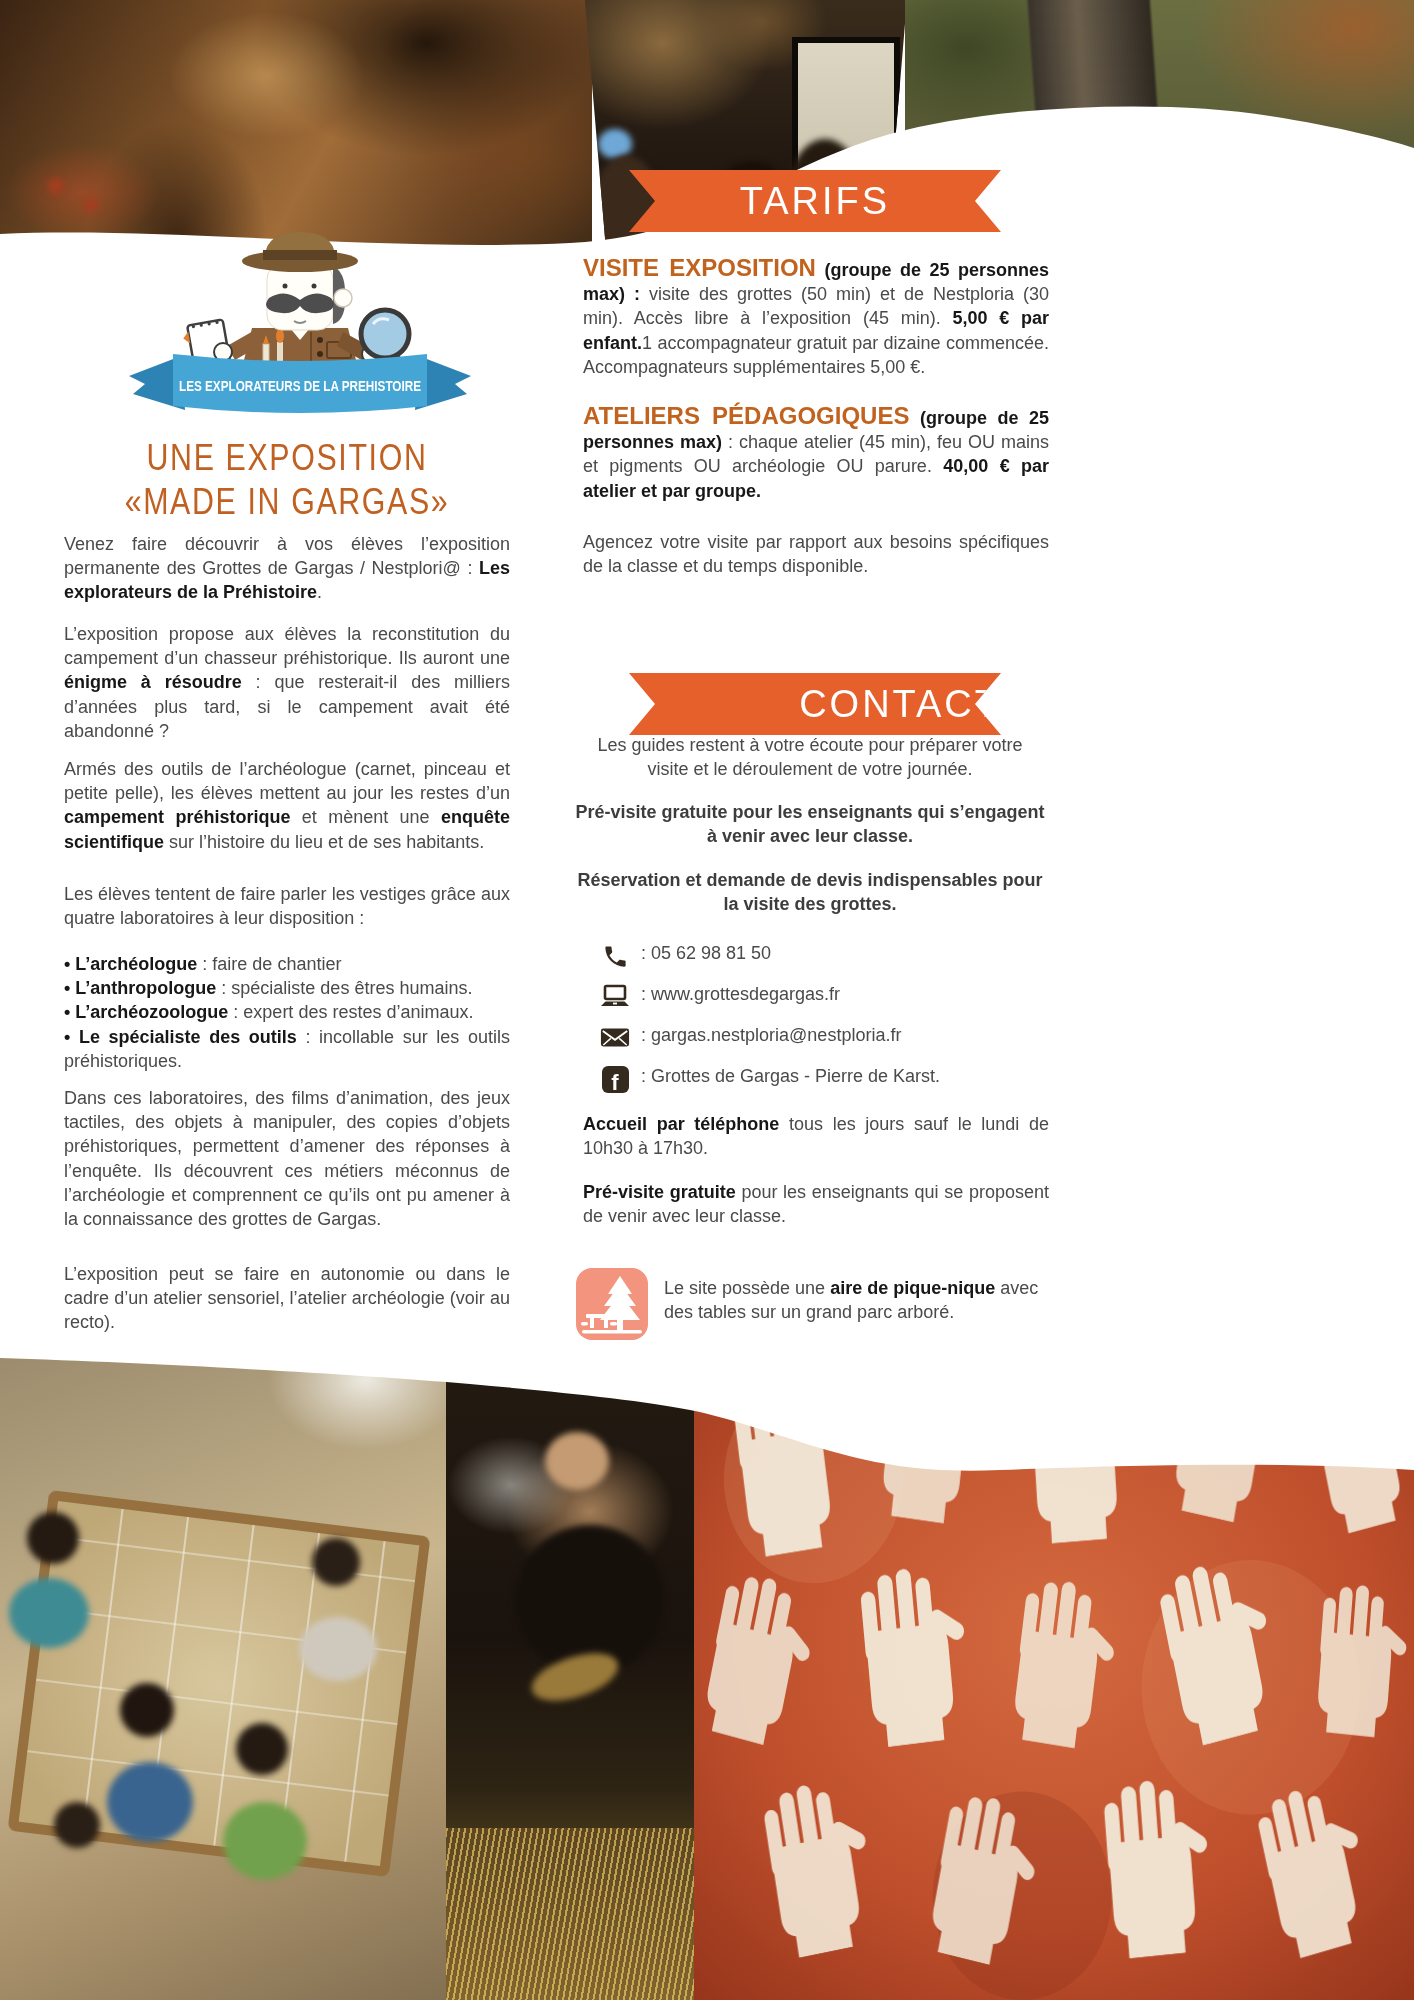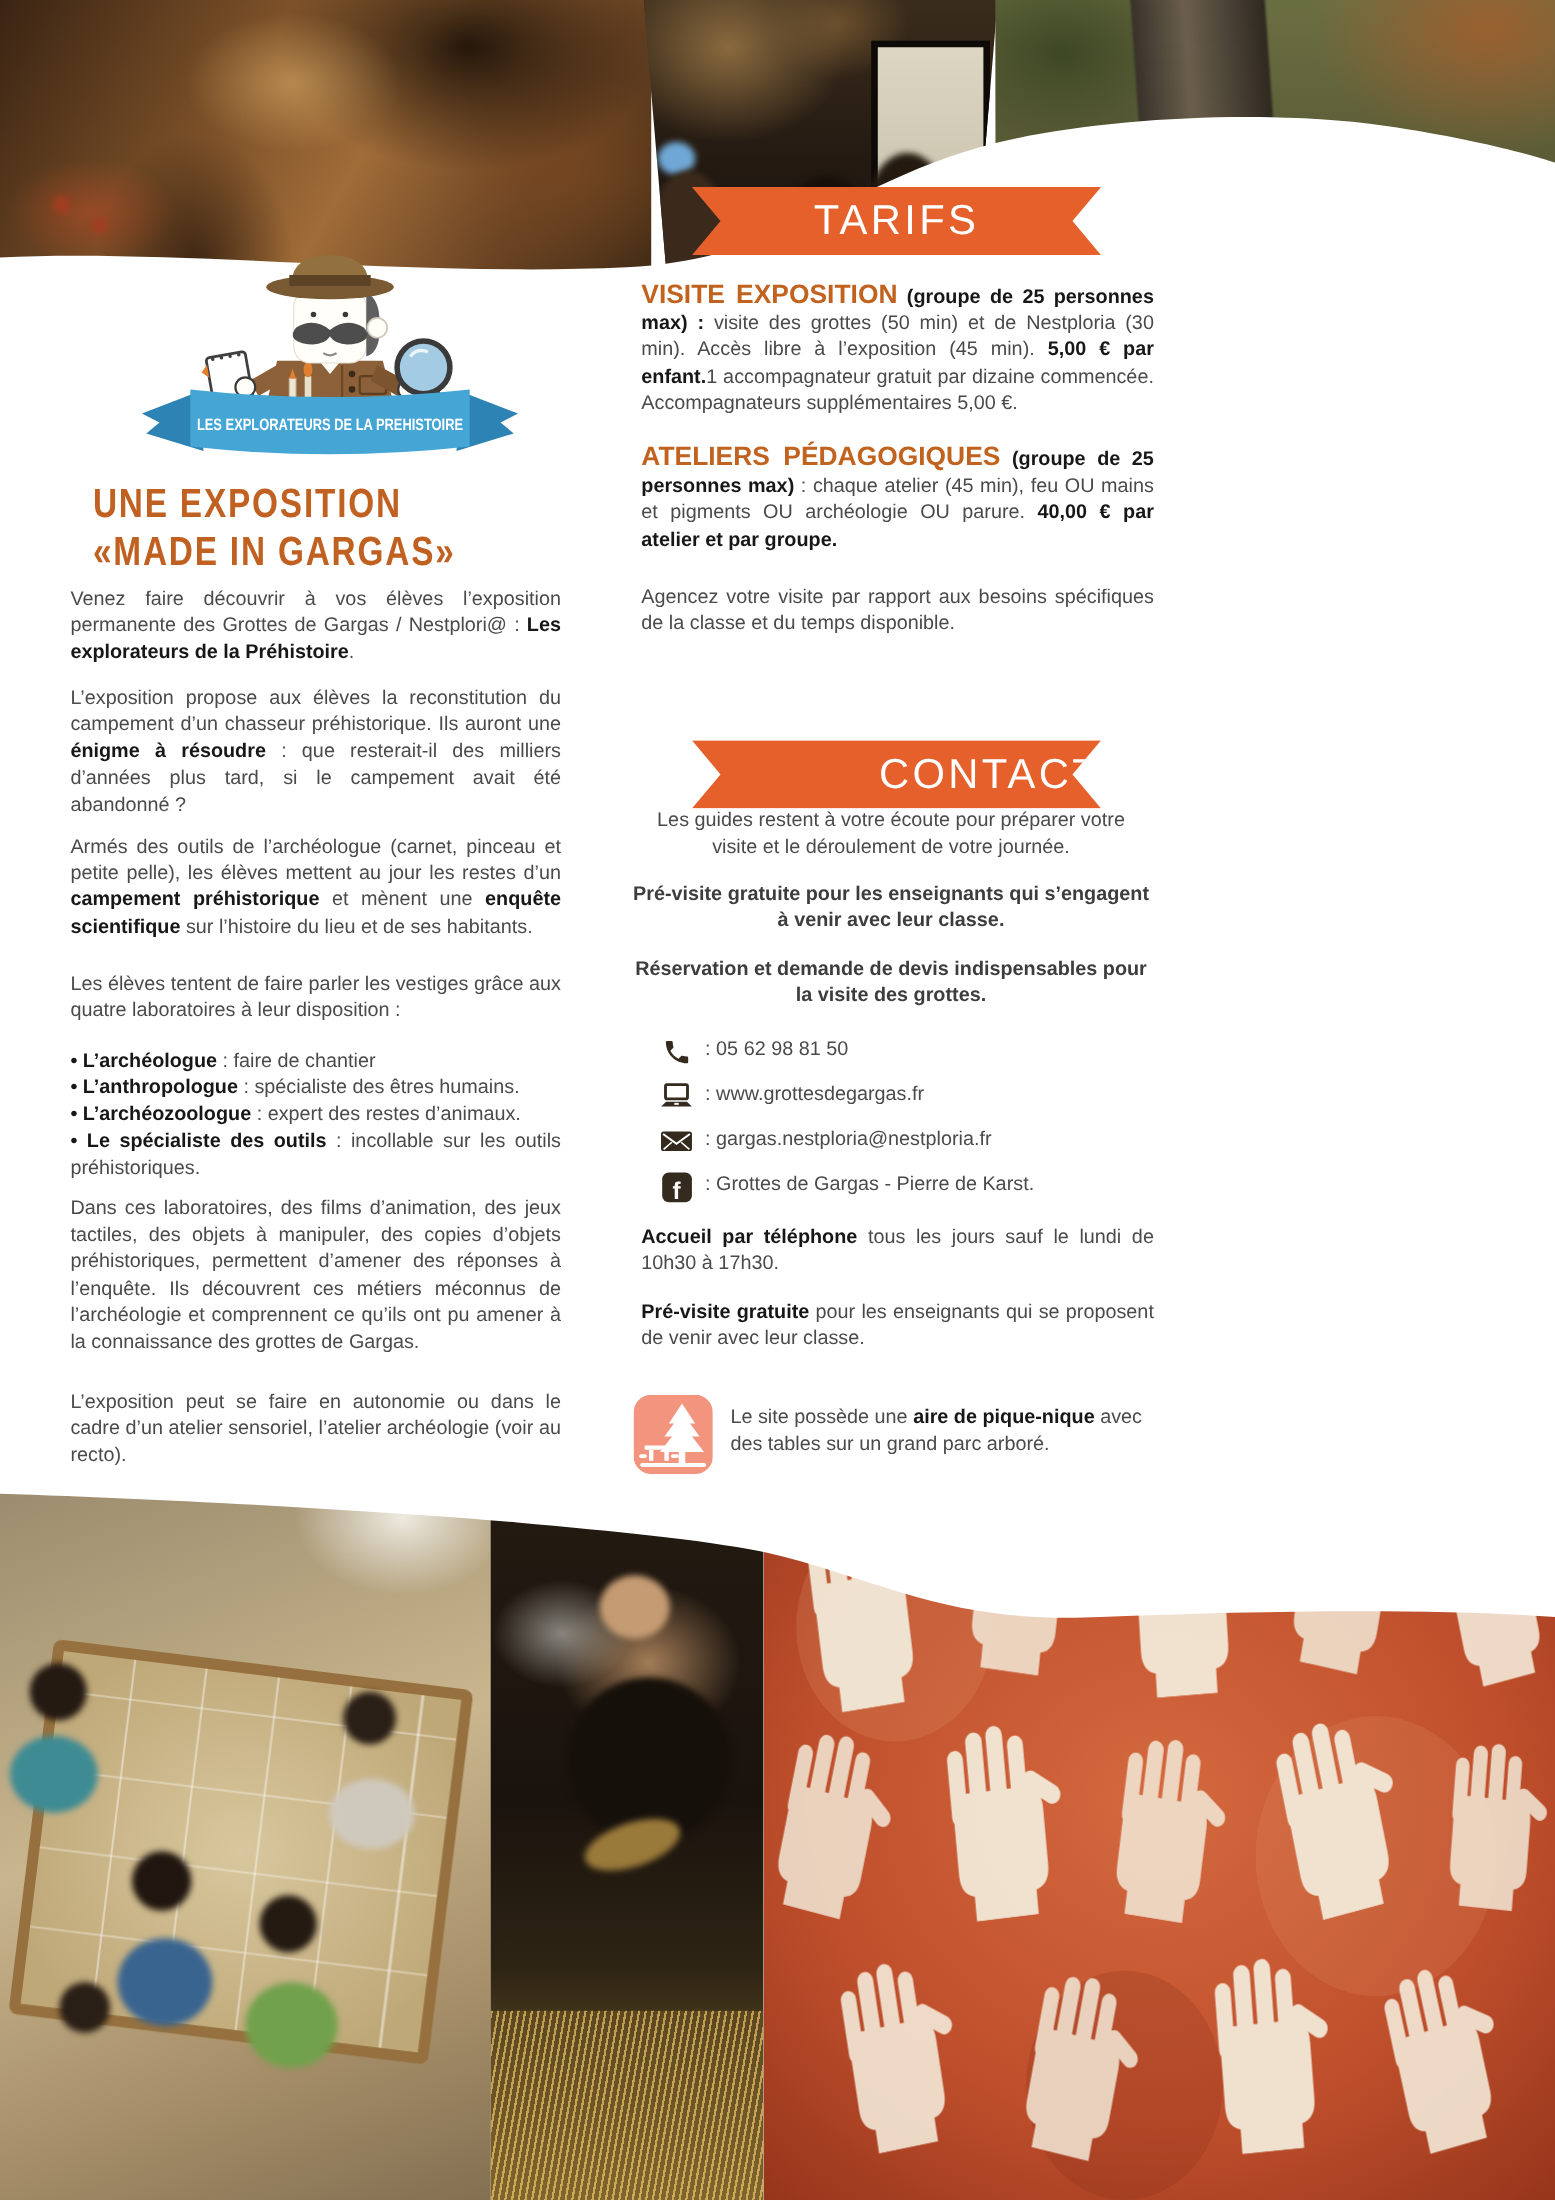--- a/index.html
+++ b/index.html
@@ -54,22 +54,22 @@
   #ribbon-contact { top:673px;justify-content:flex-end; }
 
   
   .txt { position:absolute; font-size:18px; line-height:24.2px; text-align:justify; color:var(--body_text,#4a4a4a); z-index:3; }
   .txt .b, .b { font-weight:bold; color:var(--dark_text,#171717); }
   .txt .ob, .ob { font-weight:bold; color:var(--heading_orange,#c1631f); font-size:24px; }
   .center { text-align:center; }
   .col-l { left:64px; width:446px; }
   .col-r { left:583px; width:466px; }
 
-  #headline { position:absolute; left:40px; top:436px; width:494px; z-index:3;
-    color:var(--title_orange,#c06021); font-weight:bold; }
+  #headline { position:absolute; left:40px; top:436px; width:494px; text-align:center; z-index:3;
+    color:var(--title_orange,#c06021); font-weight:normal; }
   #headline .hl { display:block; font-size:37px; letter-spacing:2px; line-height:1.18; transform:scaleX(.82); }
 
   ul.bullets { list-style:none; }
   ul.bullets li::before { content:"• "; font-weight:bold; color:var(--dark_text,#171717); }
 
   
   .ctr { left:575px; width:470px; text-align:center; }
   .medium { font-weight:bold; color:#3d3d3d; }
 
   

